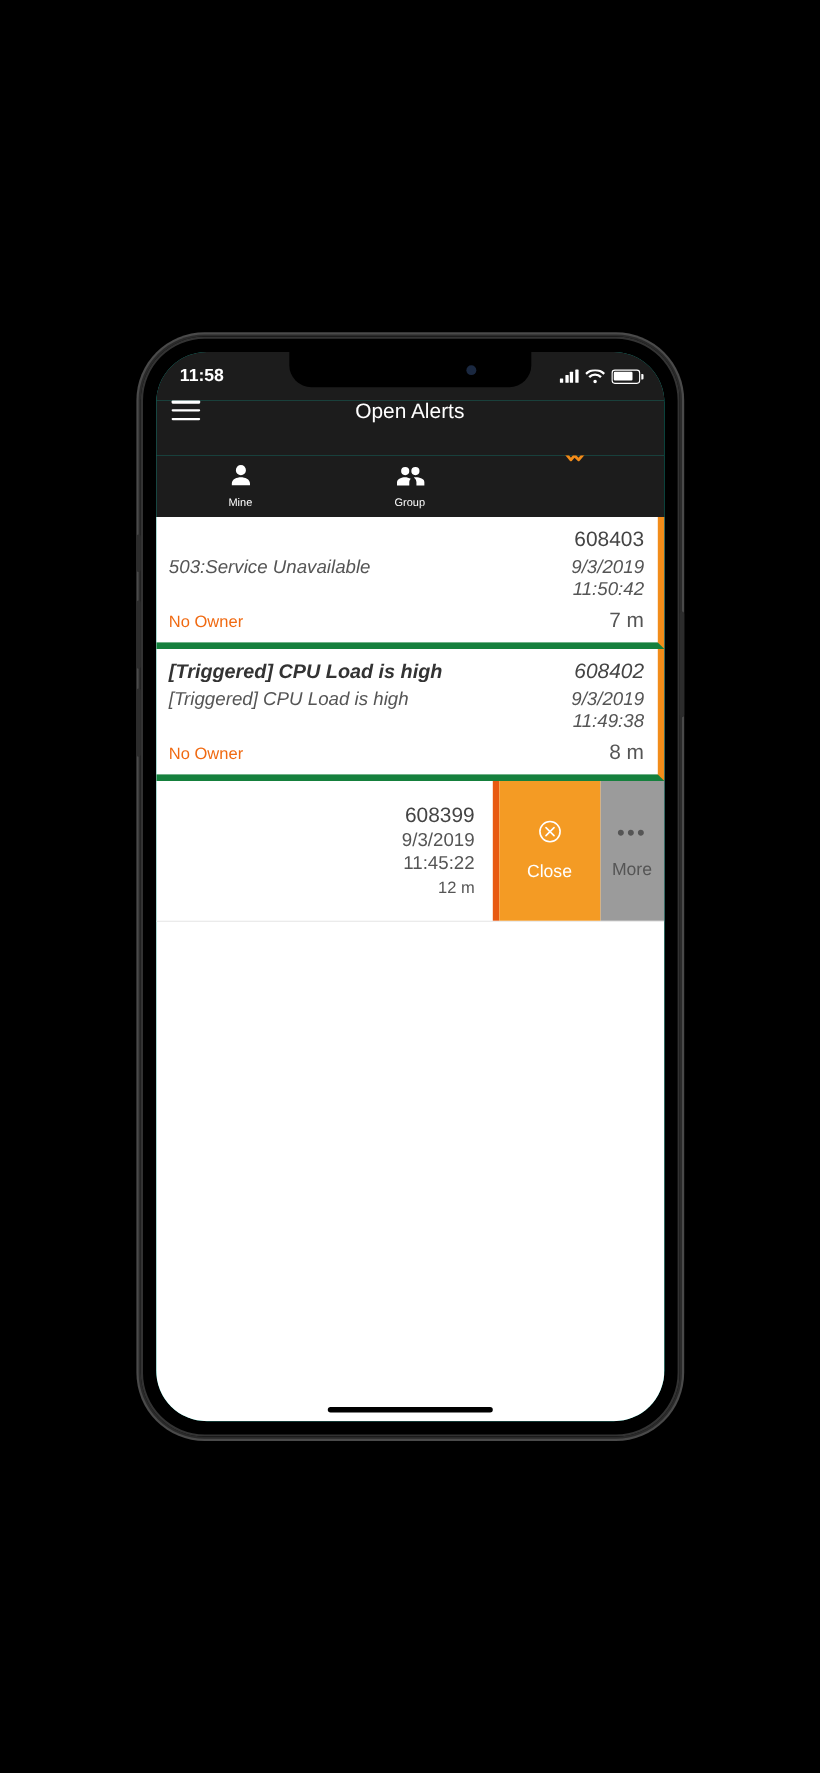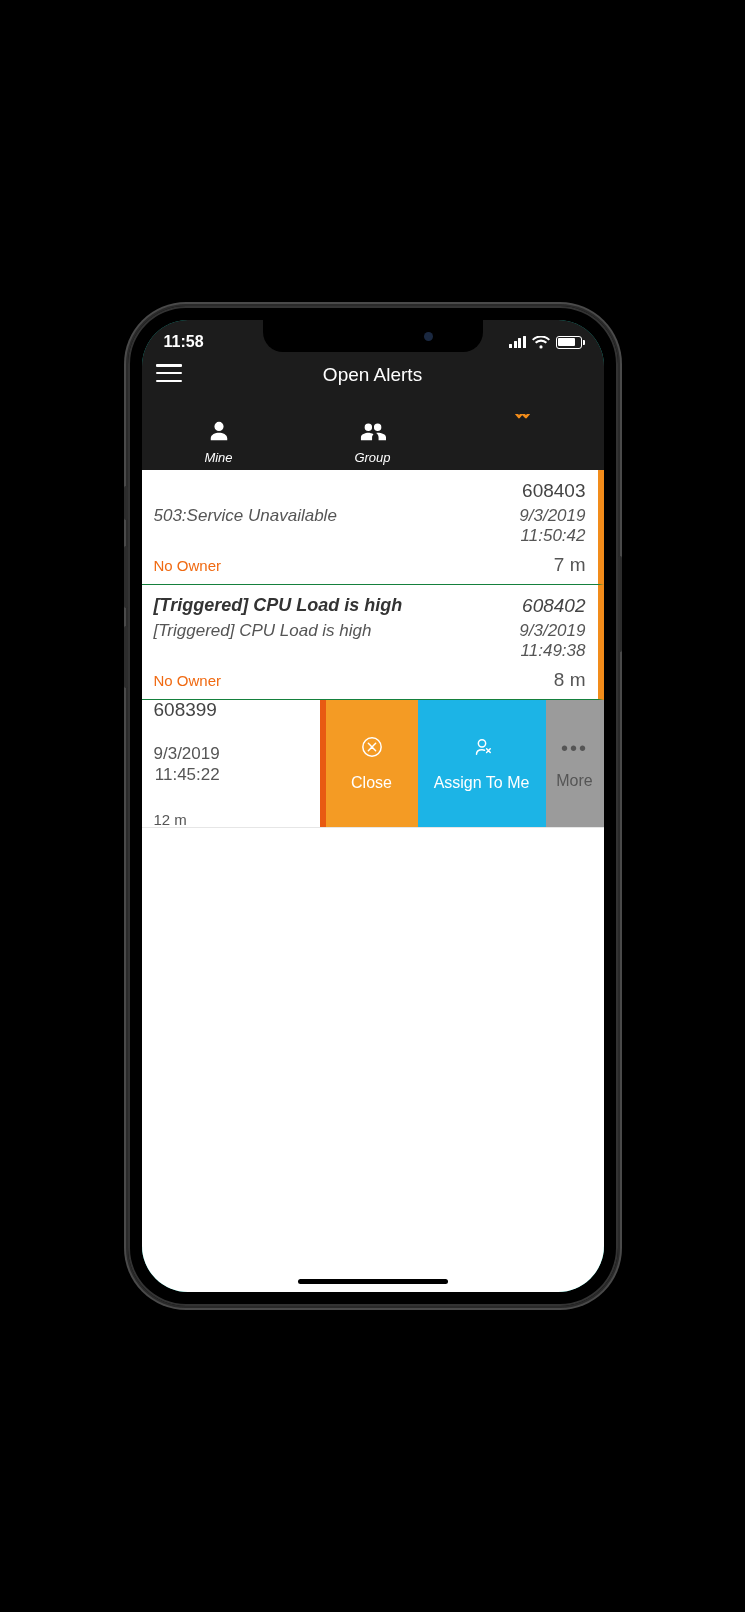--- a/index.html
+++ b/index.html
@@ -110,32 +110,32 @@
     flex: 1;
     display: flex;
     flex-direction: column;
     align-items: center;
     justify-content: center;
     gap: 4px;
     cursor: pointer;
     color: #fff;
   }
   .tab.active { color: #f28c1a; gap: 44px; }
-  .tab-label { font-size: 13px; font-style: italic; }
+  .tab-label { font-size: 10px; }
 
   .list {
     flex: 1;
     background: #fff;
     overflow: hidden;
     display: flex;
     flex-direction: column;
   }
   .alert-row {
     position: relative;
-    border-bottom: 1px solid #15803d;
+    border-bottom: 6px solid #15803d;
     border-right: 6px solid #f28c1a;
     padding: 10px 12px 8px 12px;
   }
   .row-top { display: flex; justify-content: flex-end; }
   .alert-id { color: #444; font-size: 19px; }
   .row-mid { display: flex; justify-content: space-between; margin-top: 4px; gap: 10px; font-style: italic; }
   .alert-title { color: #333; font-size: 18px; font-weight: 700; }
   .alert-desc { color: #555; font-size: 17px; }
   .alert-date, .alert-time { color: #555; font-size: 17px; text-align: right; }
   .row-bottom { display: flex; justify-content: space-between; margin-top: 8px; align-items: baseline; }
@@ -144,24 +144,24 @@
 
   .swipe-row {
     display: flex;
     height: 128px;
     border-bottom: 1px solid #e6e6e6;
   }
   .swipe-content {
     flex: 1;
     display: flex;
     flex-direction: column;
-    align-items: flex-start;
+    align-items: flex-end;
     justify-content: center;
     padding: 10px 16px 10px 12px;
-    gap: 22px;
+    gap: 0;
     border-left: 0;
   }
   .swipe-content .alert-id { font-size: 19px; color: #444; }
   .swipe-content .alert-date,
   .swipe-content .alert-time { font-size: 17px; color: #555; line-height: 1.25; }
   .swipe-content .alert-age { font-size: 15px; color: #555; margin-top: 4px; }
   .swipe-stripe { width: 6px; background: #e85a12; }
   .swipe-btn {
     display: flex; flex-direction: column; align-items: center; justify-content: center;
     gap: 12px; color: #fff; font-size: 16px; cursor: pointer;
@@ -313,28 +313,20 @@
         <div class="swipe-stripe"></div>
         <div class="swipe-btn swipe-close">
           <span>
             <svg width="22" height="22" viewBox="0 0 24 24">
                 <circle cx="12" cy="12" r="10" fill="none" stroke="#fff" stroke-width="1.6"></circle>
                 <path d="M8 8l8 8M16 8l-8 8" stroke="#fff" stroke-width="1.6" stroke-linecap="round"></path>
               </svg>
           </span>
           <span>Close</span>
         </div>
-        <div class="swipe-btn swipe-assign">
-          <span>
-            <svg width="22" height="22" viewBox="0 0 24 24">
-                <path fill="none" stroke="#fff" stroke-width="1.6" stroke-linecap="round" d="M6 20c0-3 2.5-5 6-5 1 0 2 .2 2.8.5M12 12a4 4 0 100-8 4 4 0 000 8zM17 14l4 4M21 14l-4 4"></path>
-              </svg>
-          </span>
-          <span>Assign To Me</span>
-        </div>
         <div class="swipe-btn swipe-more">
           <span class="swipe-more-dots">•••</span>
           <span>More</span>
         </div>
       </div>
 
     </div>
 
     <div class="home-indicator"></div>
   </div>

